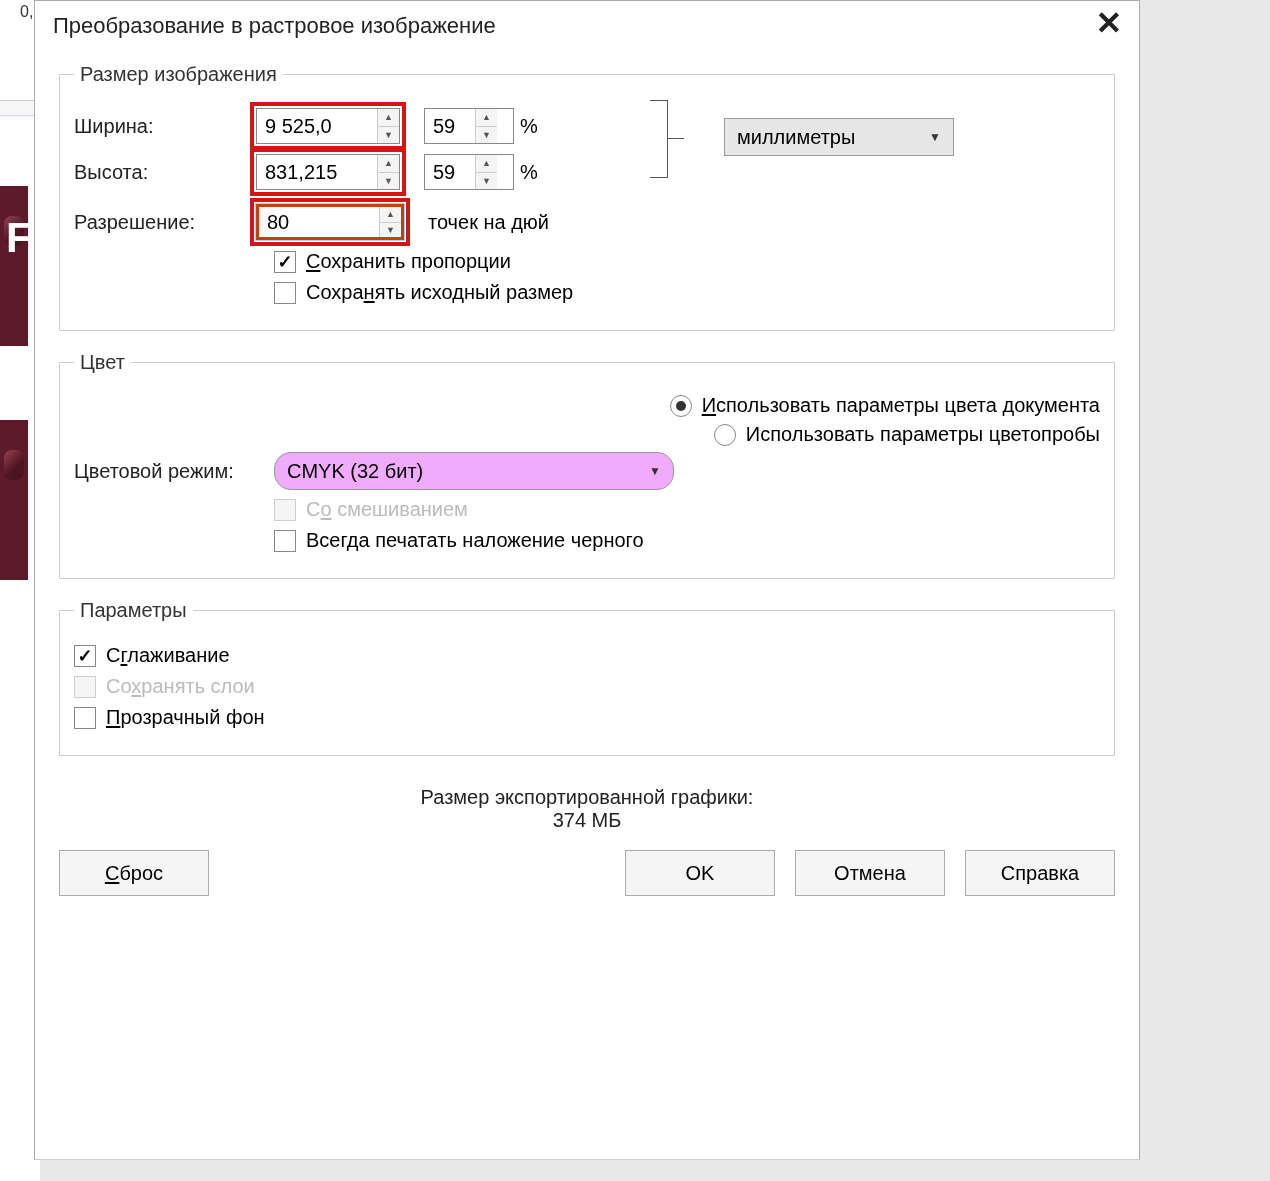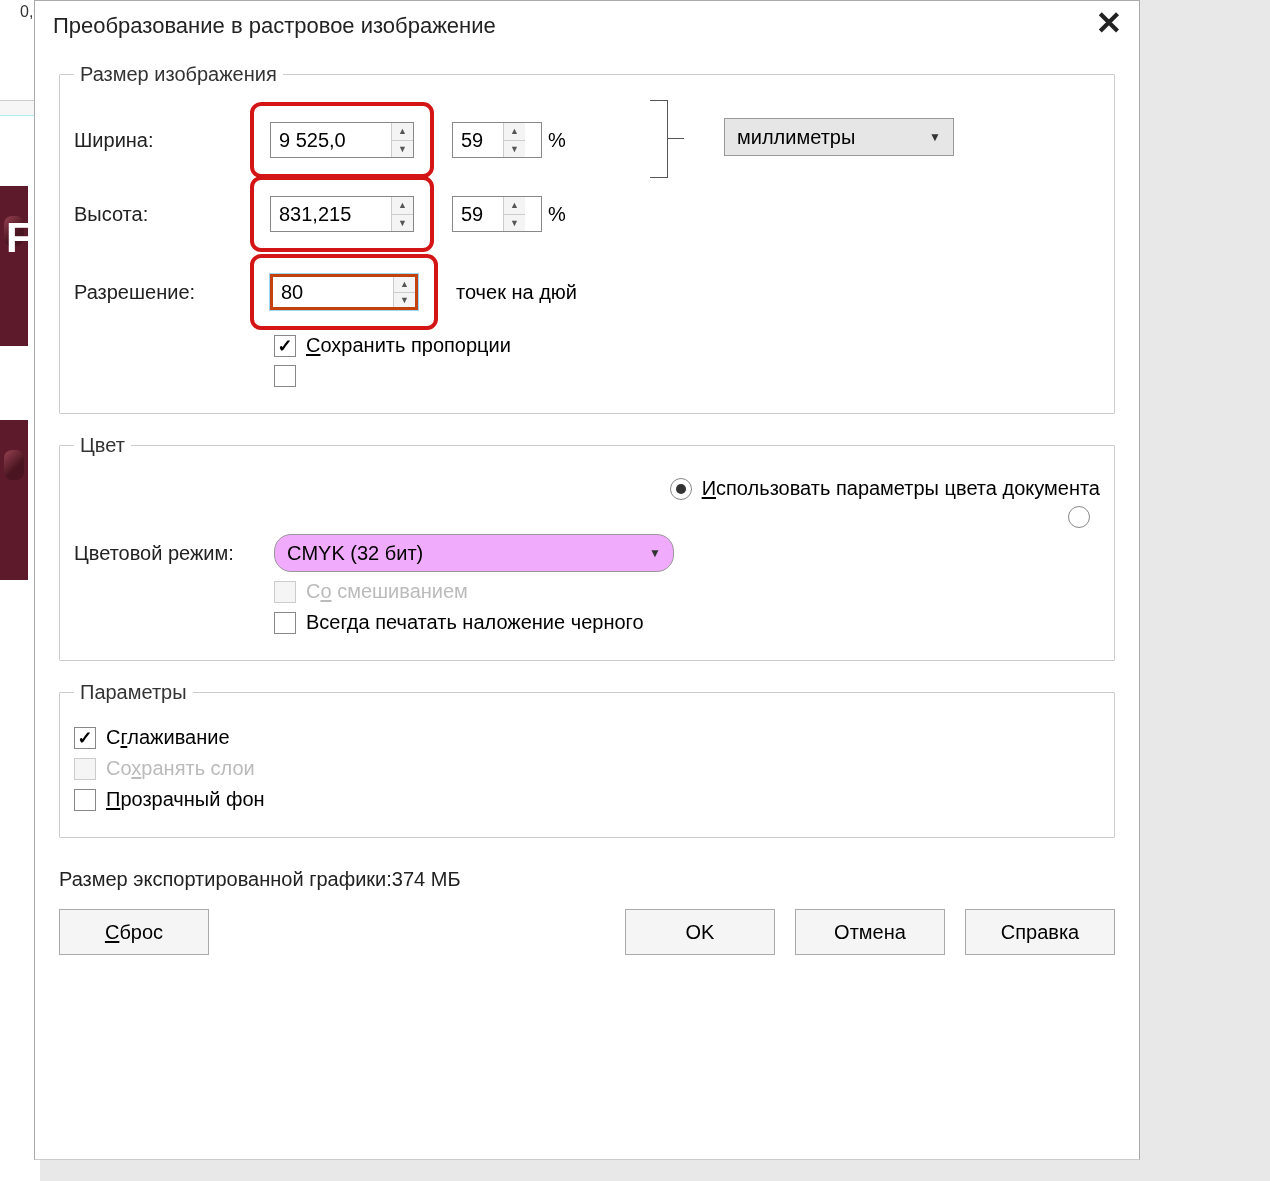--- a/index.html
+++ b/index.html
@@ -69,21 +69,21 @@
 }
 .spinner .arrows div {
   flex: 1; display: flex; align-items: center; justify-content: center;
   font-size: 9px; color: #555; cursor: pointer; background: #f4f4f4;
 }
 .spinner .arrows div:first-child { border-bottom: 1px solid #ccc; }
 
 .highlight-red { outline: 4px solid #d41515; }
 .highlight-blue .spinner input { border: none; }
 .highlight-blue .spinner { border: 3px solid #c2410c; box-shadow: 0 0 0 1px #9cd7f3; }
-.red-wrap { padding: 16px; display: inline-block; border-radius: 7px; }
+.red-wrap { padding: 2px; display: inline-block; }
 
 .pct-label { font-size: 20px; margin-left: 6px; }
 
 .dropdown {
   display: inline-flex; align-items: center; justify-content: space-between;
   height: 38px; background: #e6e6e6; border: 1px solid #999;
   font-size: 20px; padding: 0 12px; cursor: pointer; min-width: 230px;
 }
 .dropdown .caret { font-size: 12px; color: #333; }
 .dropdown-wide { min-width: 400px; background: #f0abfc; border-radius: 17px; }
@@ -104,21 +104,21 @@
   width: 22px; height: 22px; border: 1px solid #888; border-radius: 50%;
   margin-right: 10px; display: inline-flex; align-items: center; justify-content: center;
   background: #fff;
 }
 .radio.selected::after {
   content: ""; width: 10px; height: 10px; background: #333; border-radius: 50%;
 }
 
 .footer-row {
   display: flex; align-items: center; padding: 10px 24px 0 24px;
-  font-size: 20px; color: #222;
+  font-size: 20px; color: #222; flex-direction: column;
 }
 .button-row {
   display: flex; gap: 20px; padding: 18px 24px; align-items: center;
 }
 .btn {
   height: 46px; min-width: 150px; background: #f5f5f5; border: 1px solid #aaa;
   font-size: 20px; display: inline-flex; align-items: center; justify-content: center;
   cursor: pointer; padding: 0 20px;
 }
 .spacer { flex: 1; }
@@ -227,32 +227,34 @@
         <span style="width:22px"></span>
         <span style="font-size:20px">точек на дюй</span>
       </div>
 
       <div class="checkbox-row">
         <span class="chk checked"></span>
         <span><span class="underline-first">С</span>охранить пропорции</span>
       </div>
       <div class="checkbox-row">
         <span class="chk"></span>
+        <span>Сохра<span class="underline-first">н</span>ять исходный размер</span>
       </div>
     </fieldset>
 
     <fieldset>
       <legend>Цвет</legend>
 
       <div class="radio-row">
         <span class="radio selected"></span>
         <span><span class="underline-first">И</span>спользовать параметры цвета документа</span>
       </div>
       <div class="radio-row">
         <span class="radio"></span>
+        <span>Использовать параметры цветопробы</span>
       </div>
 
       <div class="row" style="margin-top:4px">
         <div class="label-wide">Цветовой режим:</div>
         <div class="dropdown dropdown-wide">
           <span>CMYK (32 бит)</span>
           <span class="caret">▼</span>
         </div>
       </div>
 

